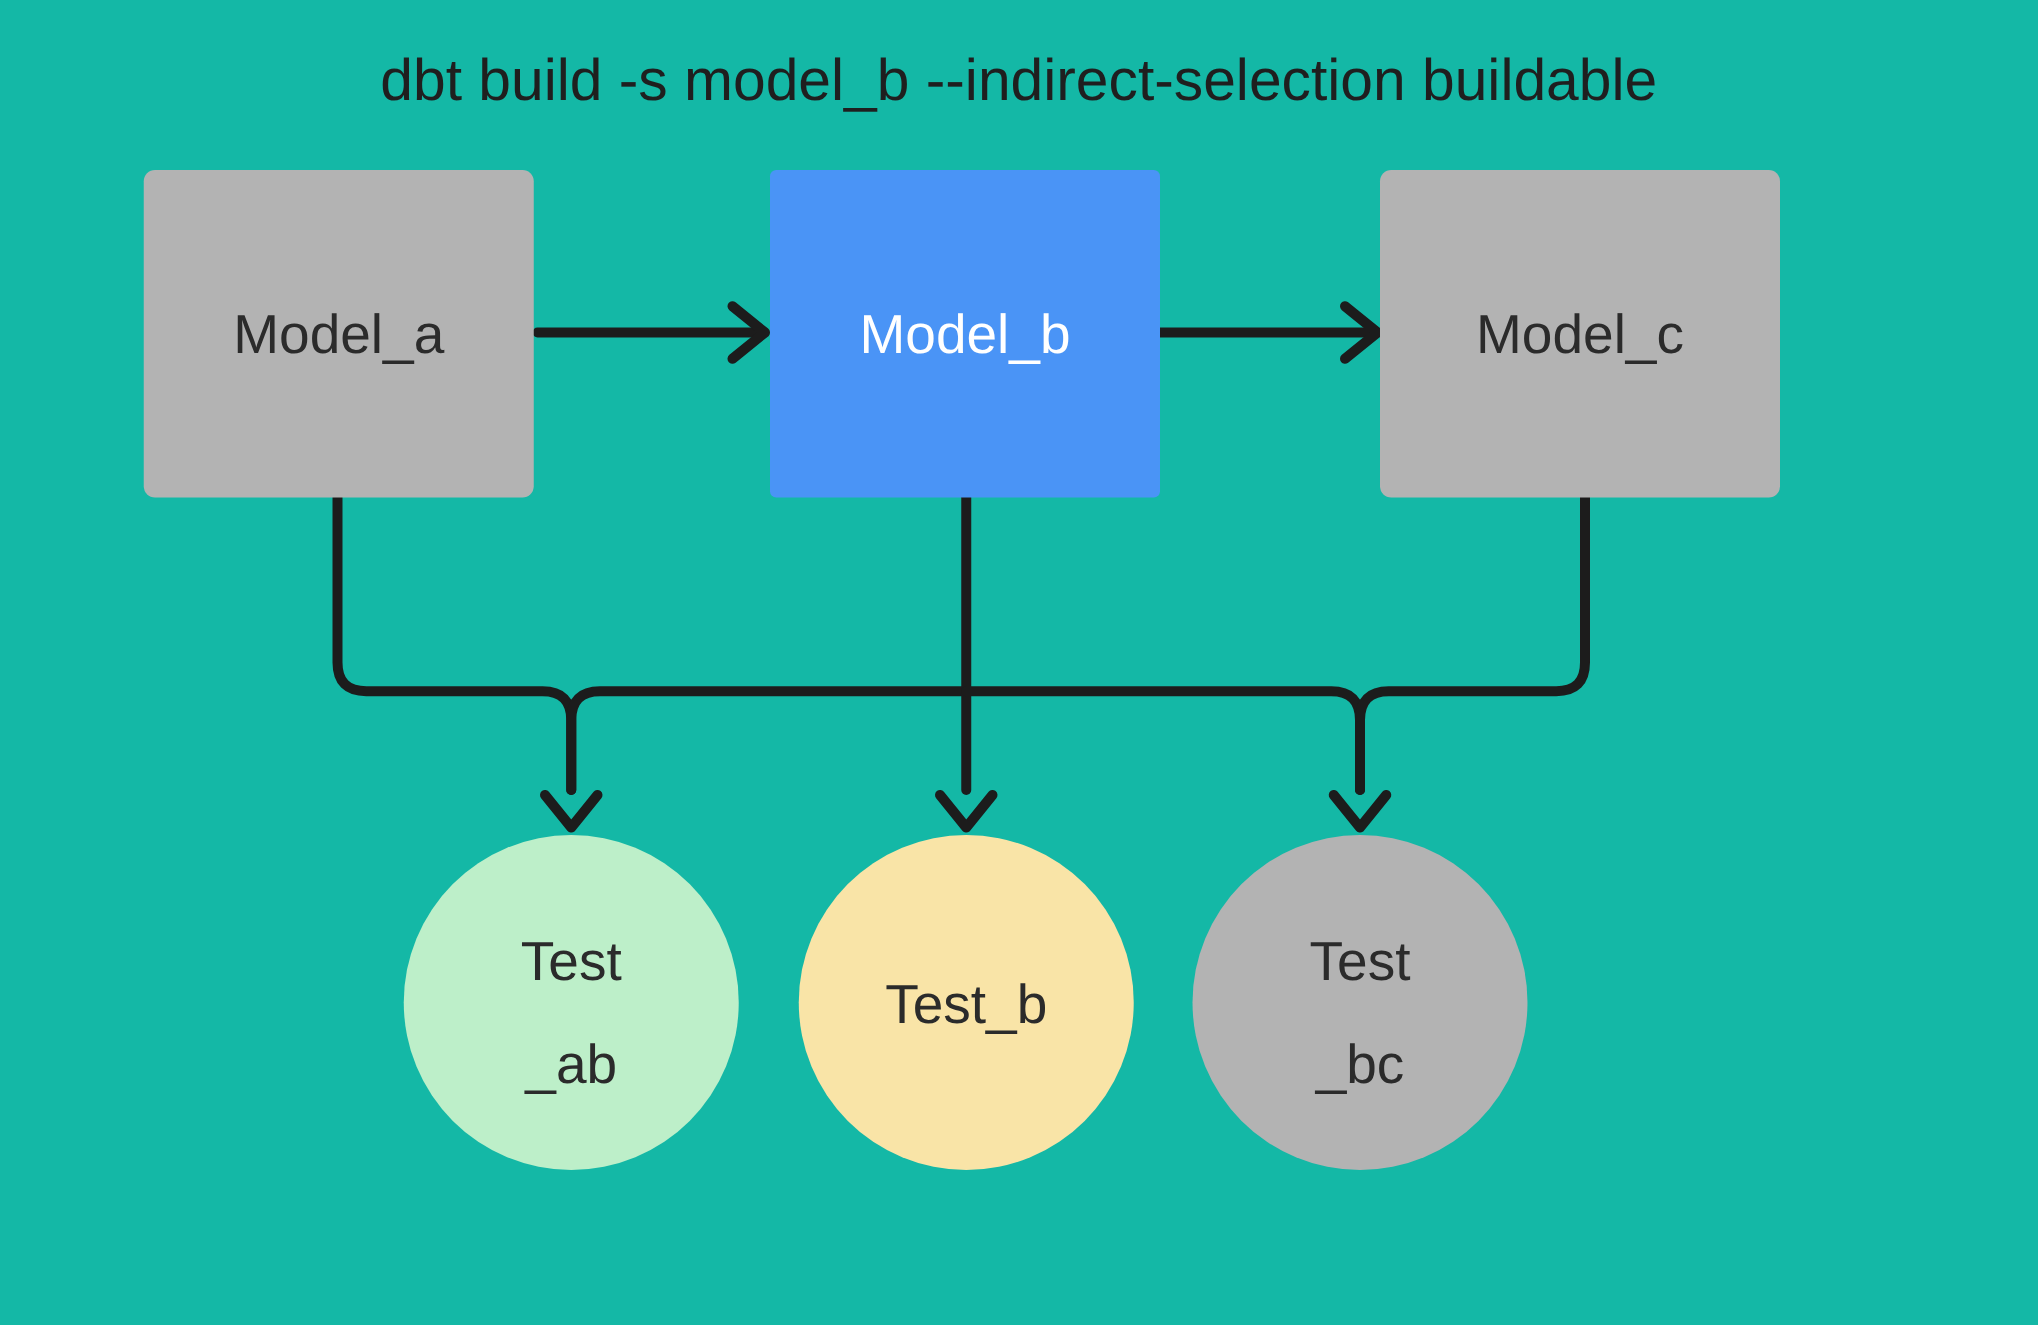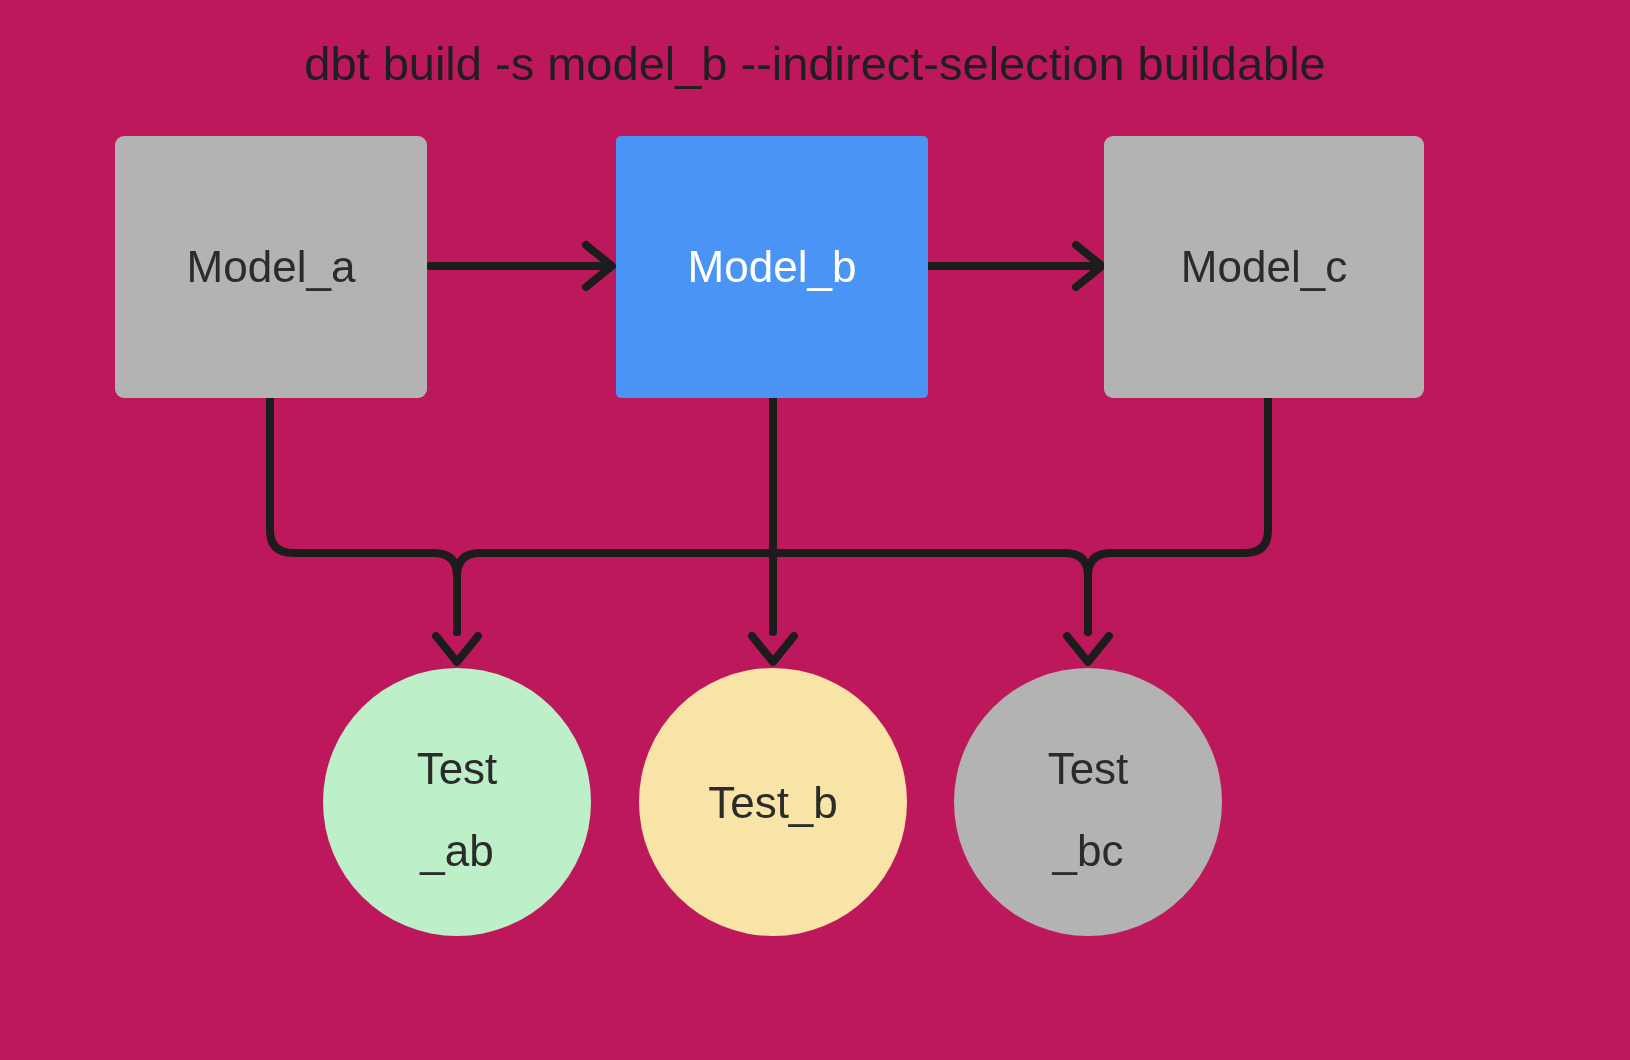--- a/index.html
+++ b/index.html
@@ -7,21 +7,21 @@
     padding: 0;
     background: #ffffff;
   }
   body {
     font-family: "Liberation Sans", sans-serif;
   }
   #canvas {
     position: relative;
     width: 1630px;
     height: 1060px;
-    background: #be185d;
+    background: #14b8a6;
     overflow: hidden;
     text-decoration: underline;
   }
   #diagram-svg {
     position: absolute;
     left: 0;
     top: 0;
     width: 1630px;
     height: 1060px;
   }

